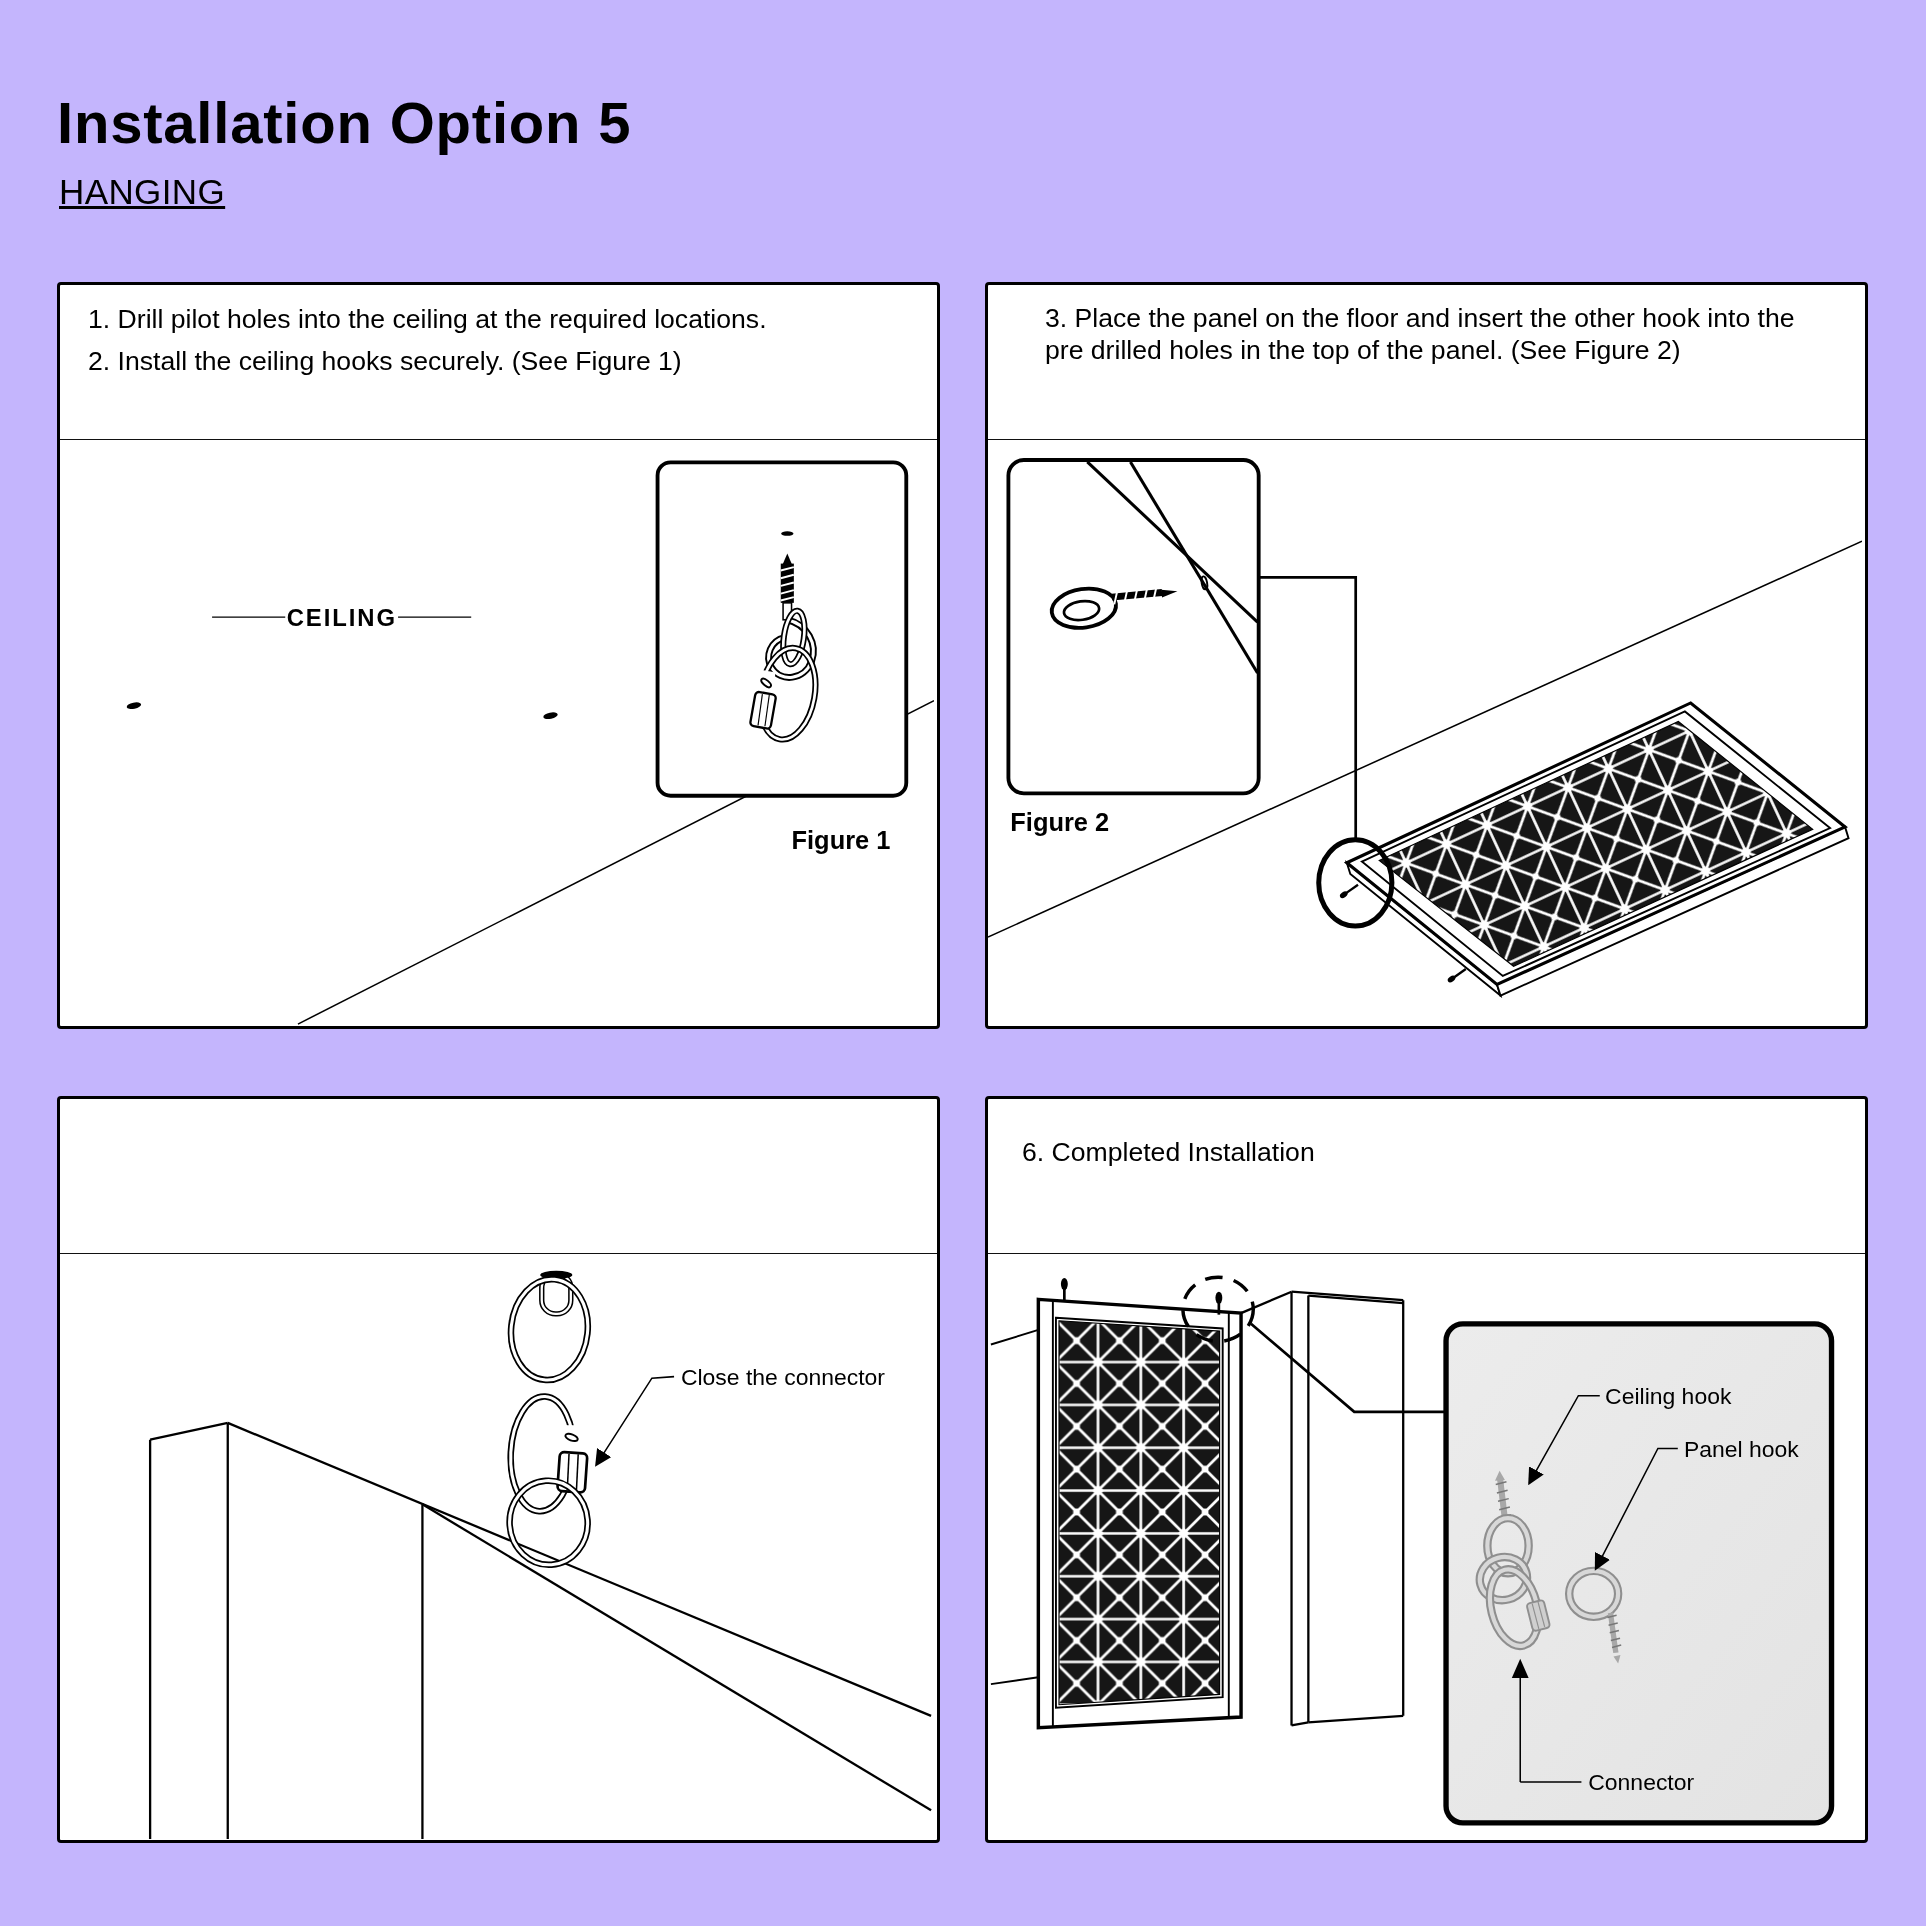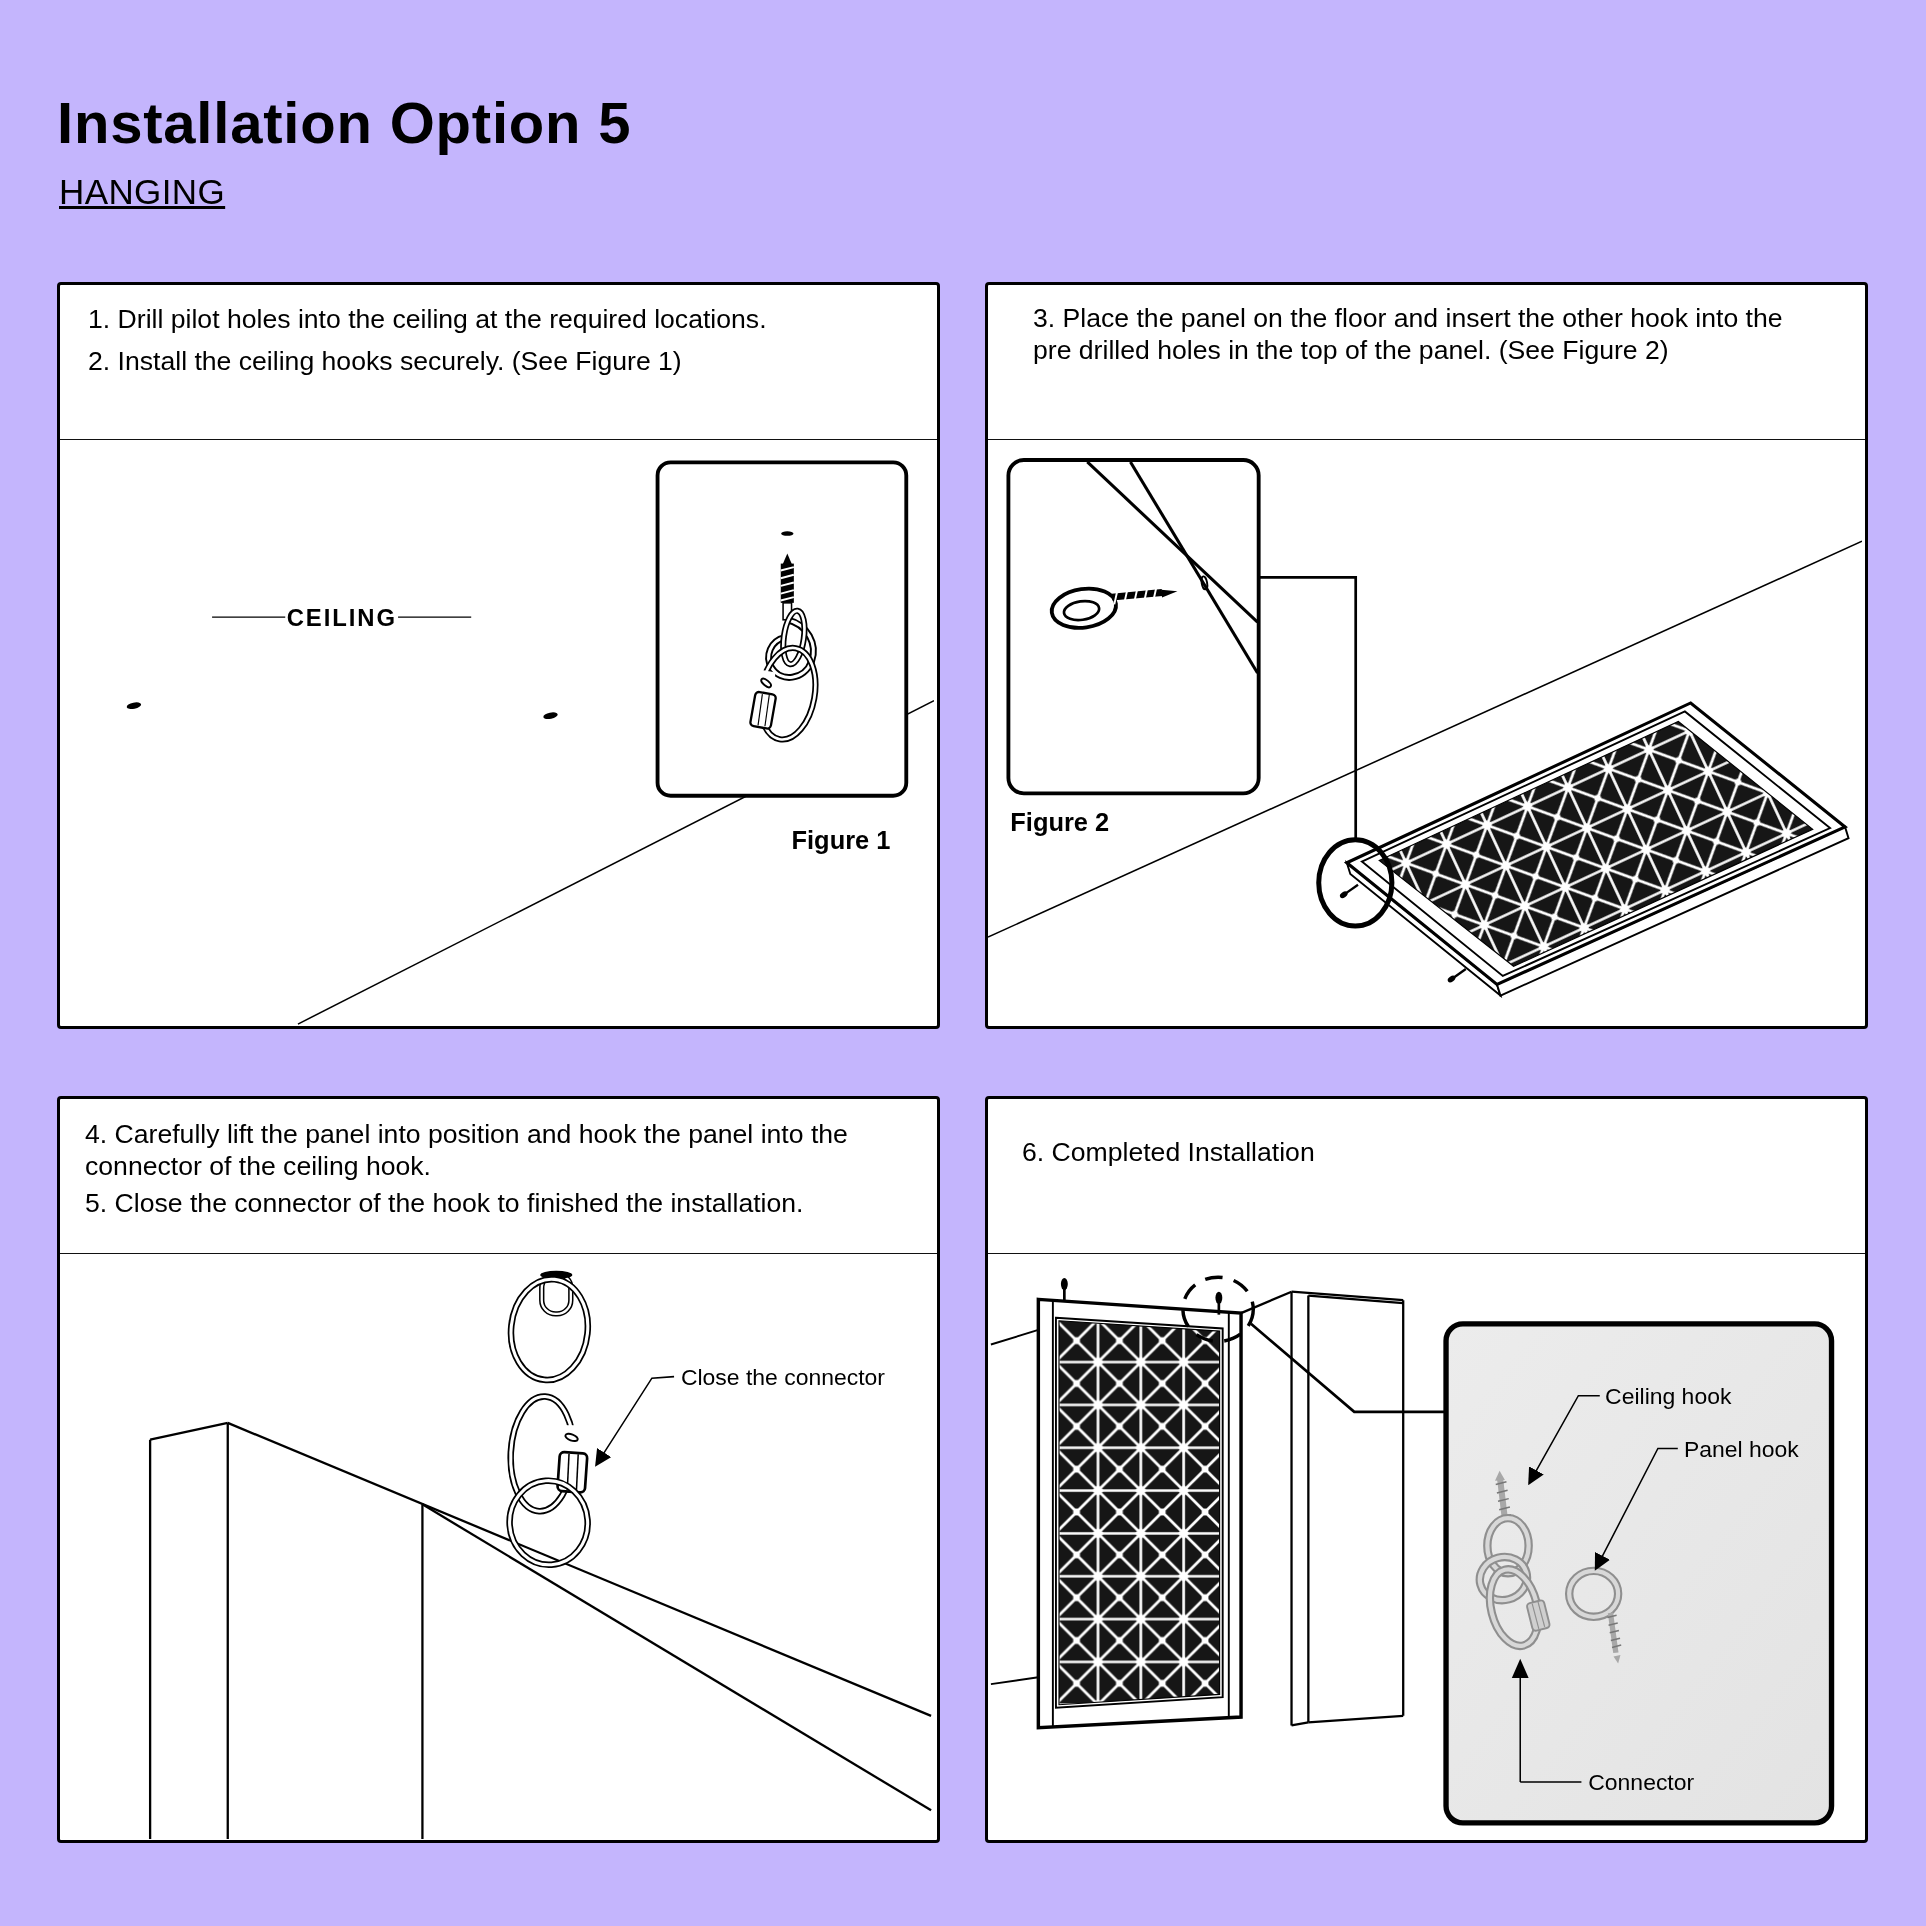--- a/index.html
+++ b/index.html
@@ -14,21 +14,21 @@
   .panel{position:absolute;width:883px;background:#fff;border:3.9px solid #000;border-radius:4px;box-sizing:border-box;overflow:hidden;}
   #panel-1{left:57px;top:282px;height:747px;}
   #panel-2{left:985px;top:282px;height:747px;}
   #panel-3{left:57px;top:1096px;height:747px;}
   #panel-4{left:985px;top:1096px;height:747px;}
 
   .steps{position:absolute;left:0;top:0;right:0;box-sizing:border-box;}
   .steps p{margin:0;font-size:26.6px;line-height:32px;}
   #panel-1 .steps{padding:17.7px 11.6px 0 28px;}
   #panel-1 .steps p{margin-bottom:10.8px;}
-  #panel-2 .steps{padding:17px 46px 0 45px;}
+  #panel-2 .steps{padding:17px 46px 0 57px;}
   #panel-3 .steps{padding:18.5px 11.6px 0 25px;}
   #panel-3 .steps p{margin-bottom:5.4px;}
   #panel-4 .steps{padding:37px 11.6px 0 34px;}
 
   .divider{position:absolute;left:0;right:0;top:154px;border-top:1.9px solid #111;}
 
   .fig{position:absolute;left:0;top:156px;width:874px;height:584px;}
   svg text{font-family:"Liberation Sans",sans-serif;fill:#000;}
   .cap{font-size:66px;font-weight:700;}
   .lbl{font-size:60px;}
@@ -145,24 +145,20 @@
           <line x1="322" y1="403" x2="452" y2="391" stroke="#000" stroke-width="18"></line>
           <path d="M336,386 l-8,36 M362,383 l-8,36 M388,380 l-8,36 M414,377 l-8,36 M438,374 l-8,36" stroke="#fff" stroke-width="5" fill="none"></path>
           <polygon points="450,384 492,388 452,404" fill="#000"></polygon>
         </g>
       </g>
       <text class="cap" x="58" y="1010">Figure 2</text>
     </svg>
   </div>
 
   <div class="panel" id="panel-3">
-    <div class="steps">
-      <p>4. Carefully lift the panel into position and hook the panel into the connector of the ceiling hook.</p>
-      <p>5. Close the connector of the hook to finished the installation.</p>
-    </div>
     <div class="divider"></div>
     <svg class="fig" viewBox="0 0 2270 1527">
       <defs>
         <marker id="ah3" viewBox="0 0 10 10" refX="8.5" refY="5" markerWidth="11" markerHeight="11" orient="auto">
           <path d="M0,0 L10,5 L0,10 Z" fill="#000"></path>
         </marker>
       </defs>
 
       <g stroke="#000" stroke-width="6" fill="none">
         <line x1="228" y1="483" x2="228" y2="1527"></line>

